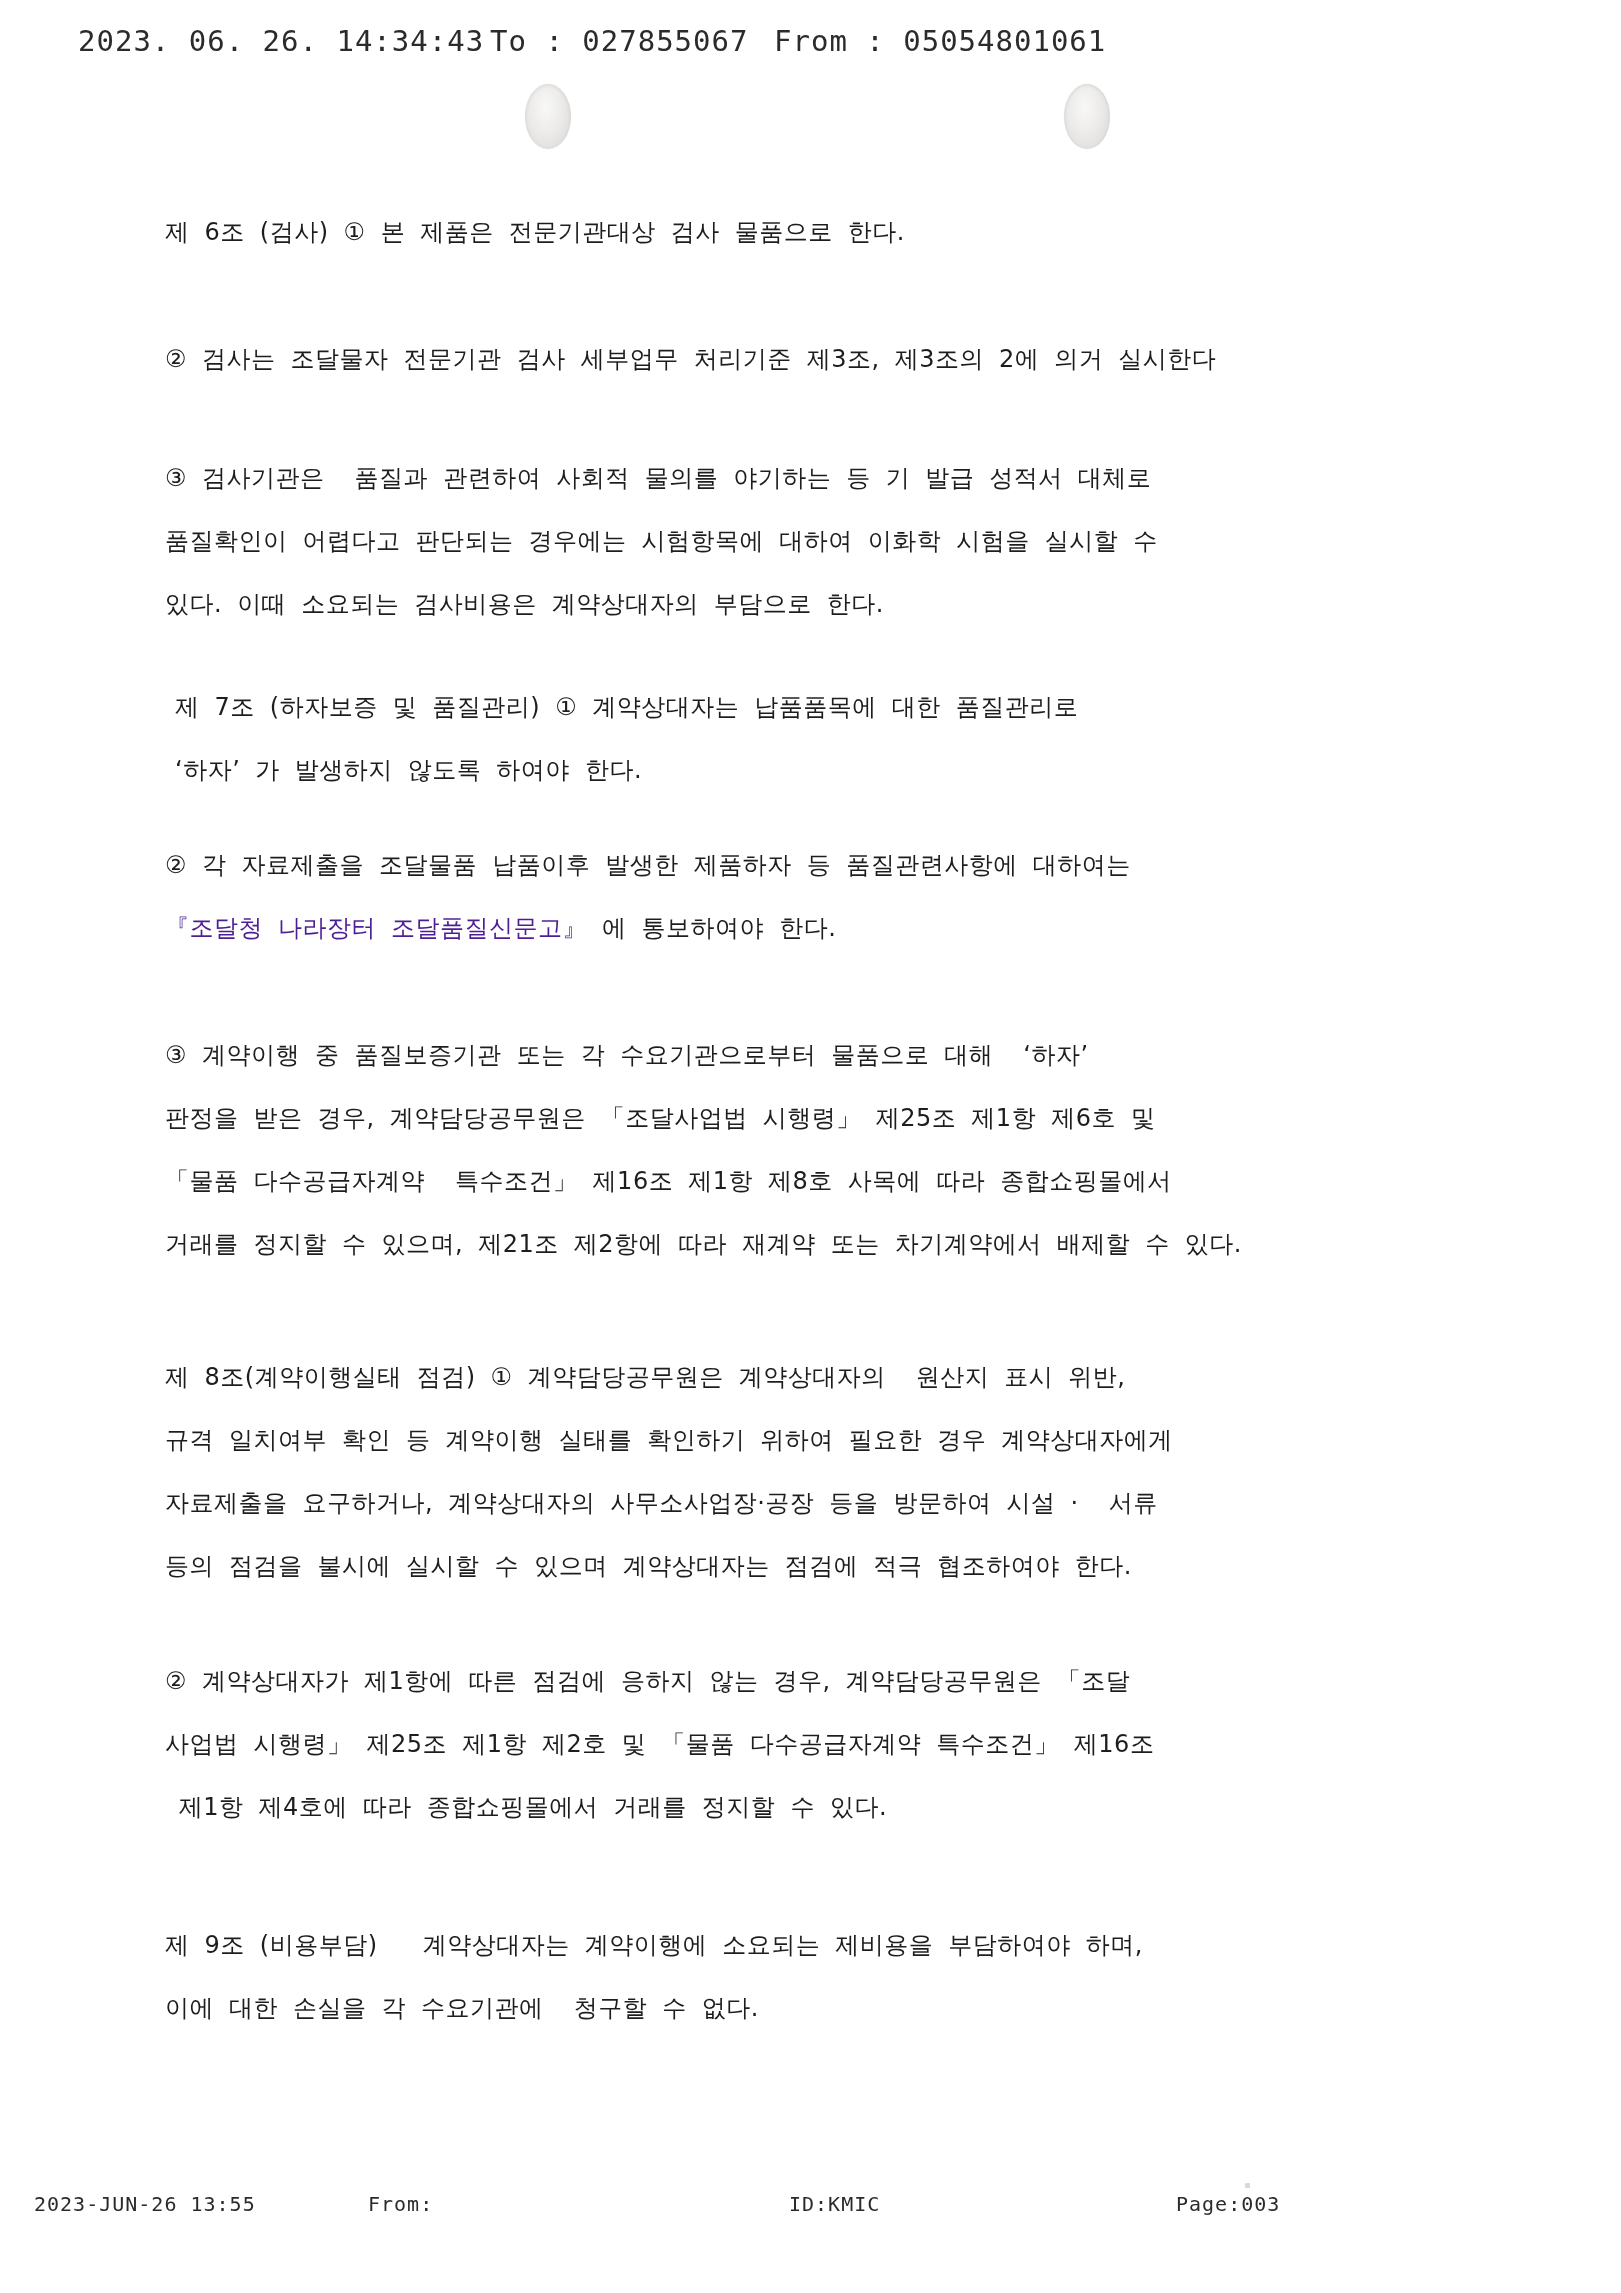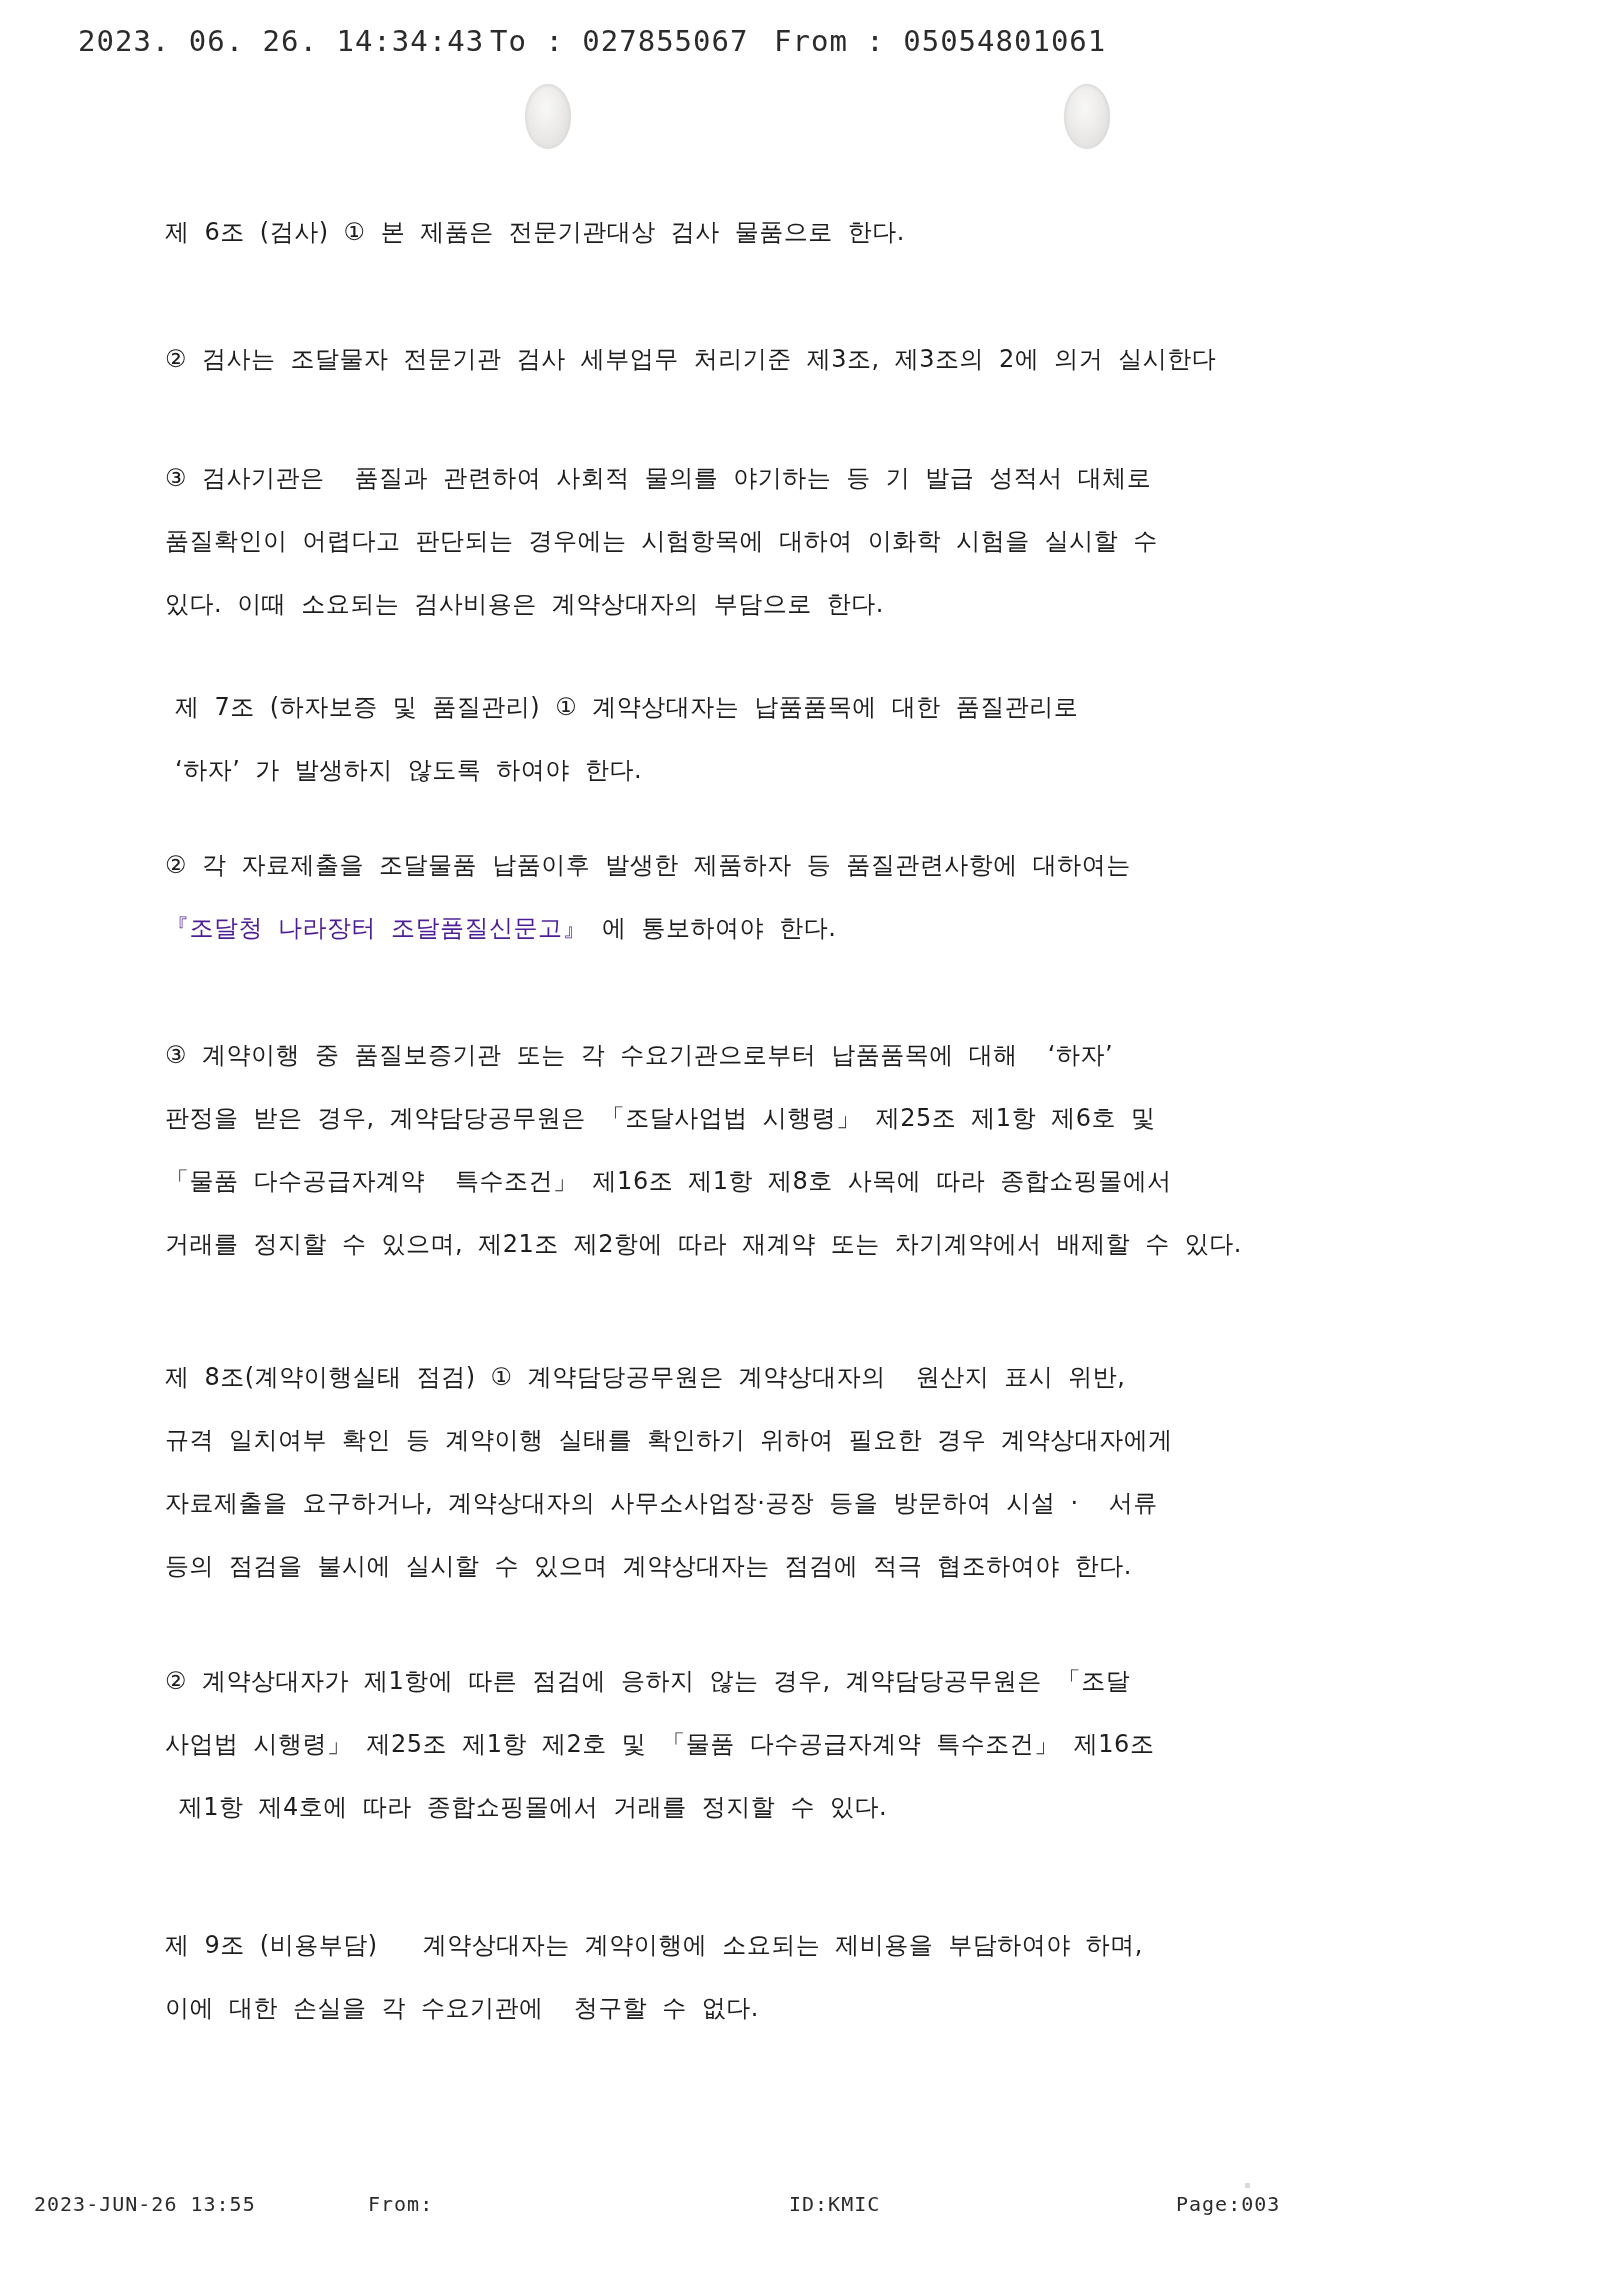--- a/index.html
+++ b/index.html
@@ -109,21 +109,21 @@
 
   <div class="para p4">
     <div class="line">제 7조 (하자보증 및 품질관리) ① 계약상대자는 납품품목에 대한 품질관리로</div>
     <div class="line">‘하자’ 가 발생하지 않도록 하여야 한다.</div>
   </div>
   <div class="para p5">
     <div class="line">② 각 자료제출을 조달물품 납품이후 발생한 제품하자 등 품질관련사항에 대하여는</div>
     <div class="line"><span class="green">『조달청 나라장터 조달품질신문고』</span><span> 에 통보하여야 한다.</span></div>
   </div>
   <div class="para p6">
-    <div class="line">③ 계약이행 중 품질보증기관 또는 각 수요기관으로부터 납품품목에 대해  ‘하자’</div>
+    <div class="line">③ 계약이행 중 품질보증기관 또는 각 수요기관으로부터 물품으로 대해  ‘하자’</div>
     <div class="line">판정을 받은 경우, 계약담당공무원은 「조달사업법 시행령」 제25조 제1항 제6호 및</div>
     <div class="line">「물품 다수공급자계약  특수조건」 제16조 제1항 제8호 사목에 따라 종합쇼핑몰에서</div>
     <div class="line">거래를 정지할 수 있으며, 제21조 제2항에 따라 재계약 또는 차기계약에서 배제할 수 있다.</div>
   </div>
 
   <div class="para p7">
     <div class="line">제 8조(계약이행실태 점검) ① 계약담당공무원은 계약상대자의  원산지 표시 위반,</div>
     <div class="line">규격 일치여부 확인 등 계약이행 실태를 확인하기 위하여 필요한 경우 계약상대자에게</div>
     <div class="line">자료제출을 요구하거나, 계약상대자의 사무소사업장·공장 등을 방문하여 시설 ·  서류</div>
     <div class="line">등의 점검을 불시에 실시할 수 있으며 계약상대자는 점검에 적극 협조하여야 한다.</div>

